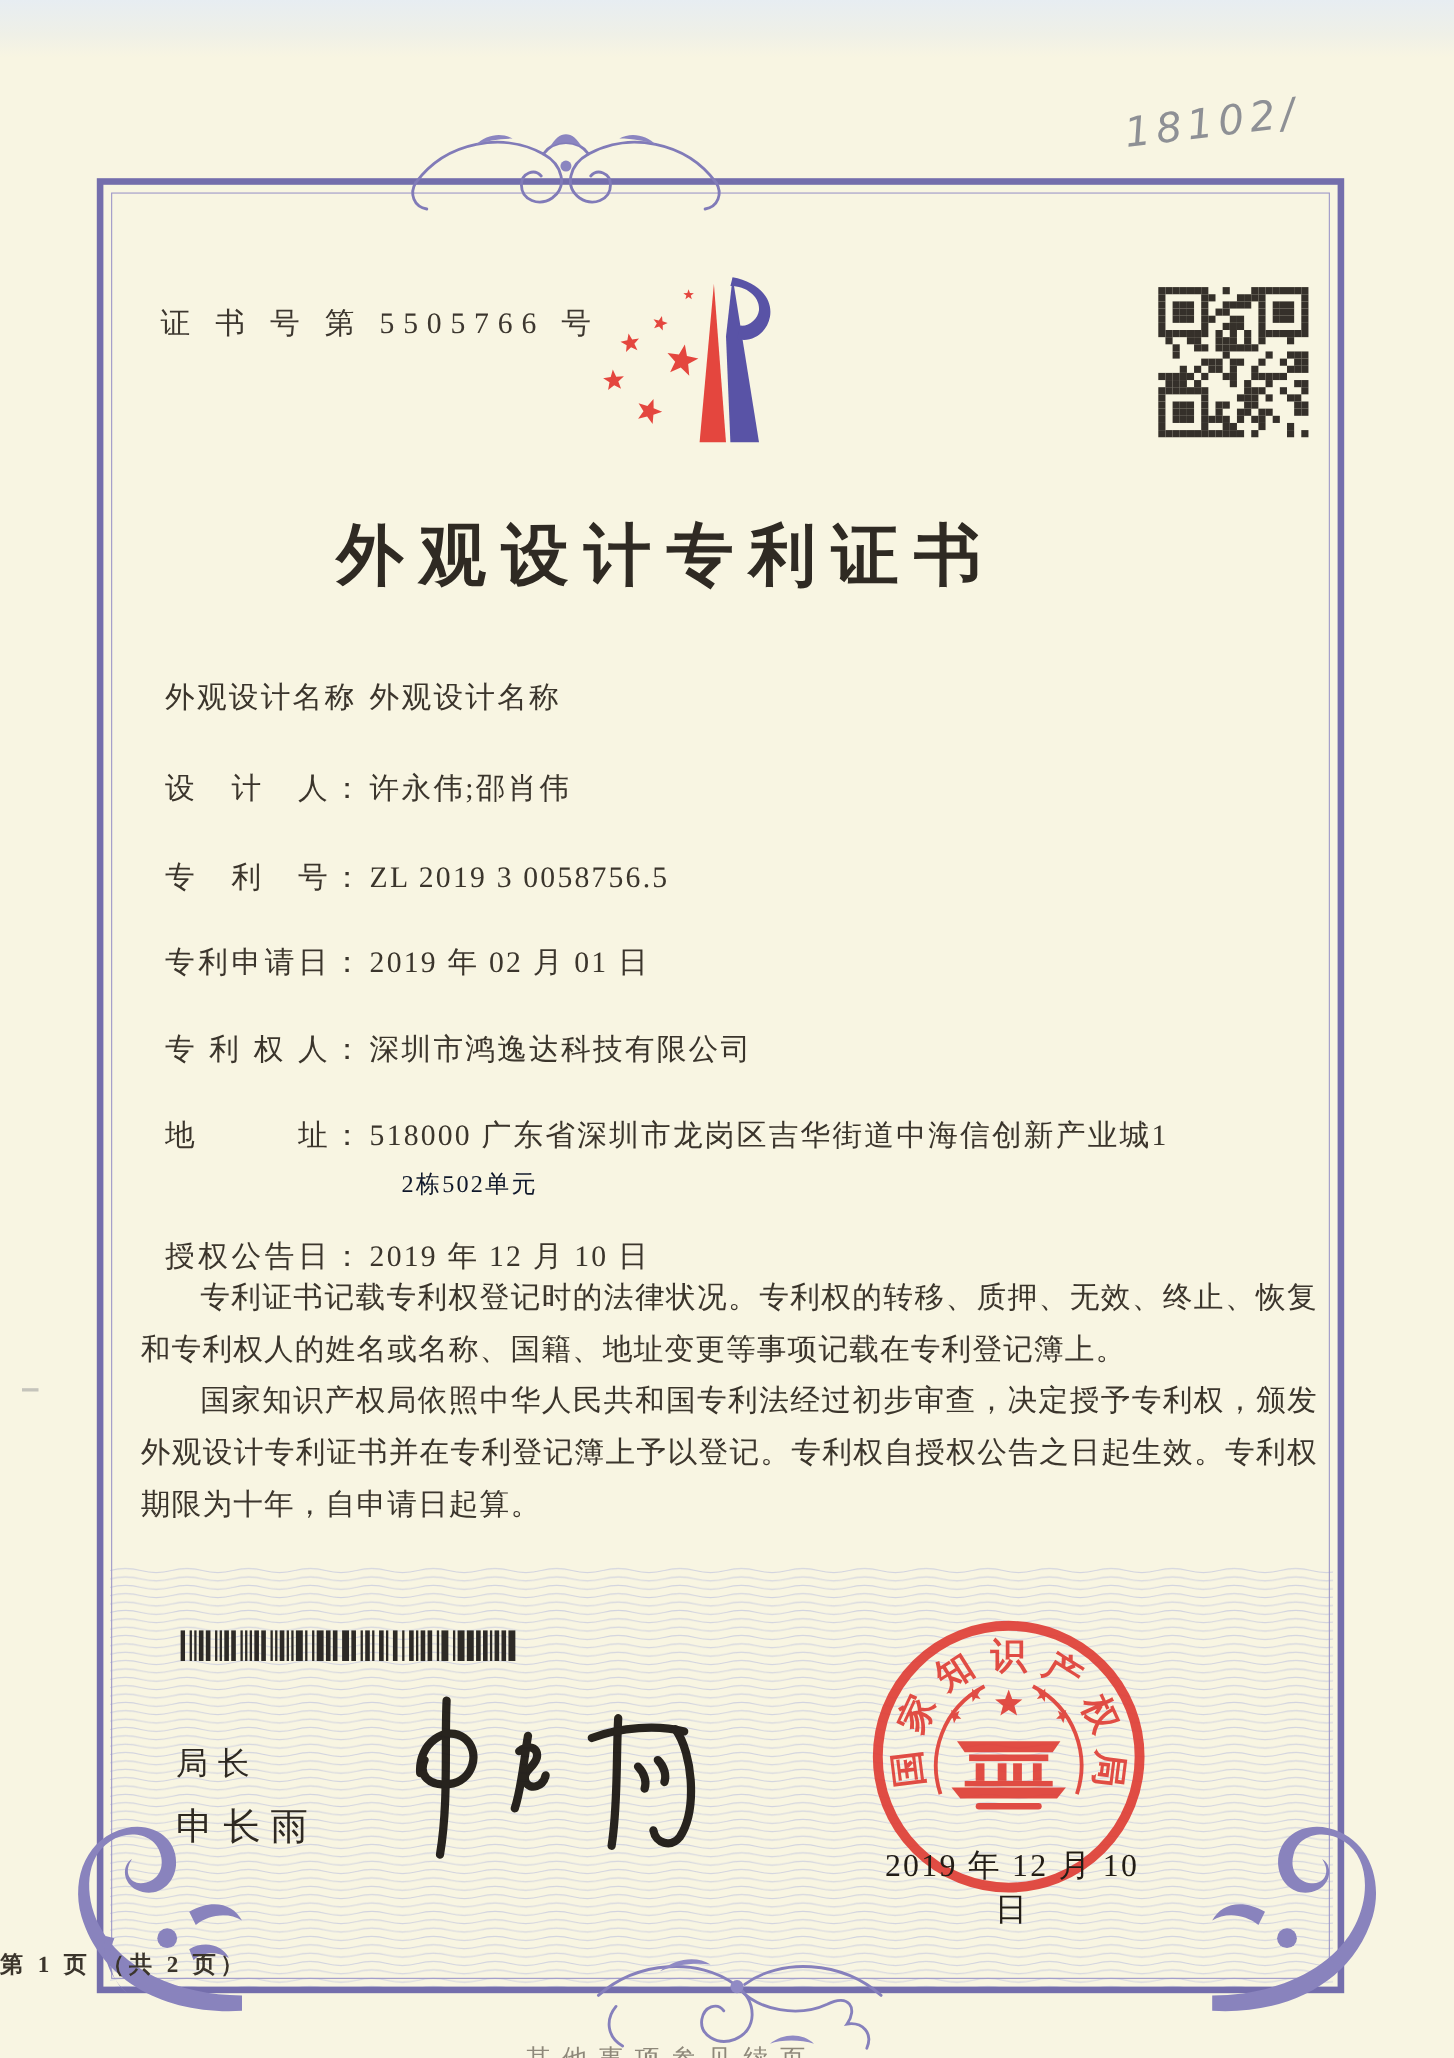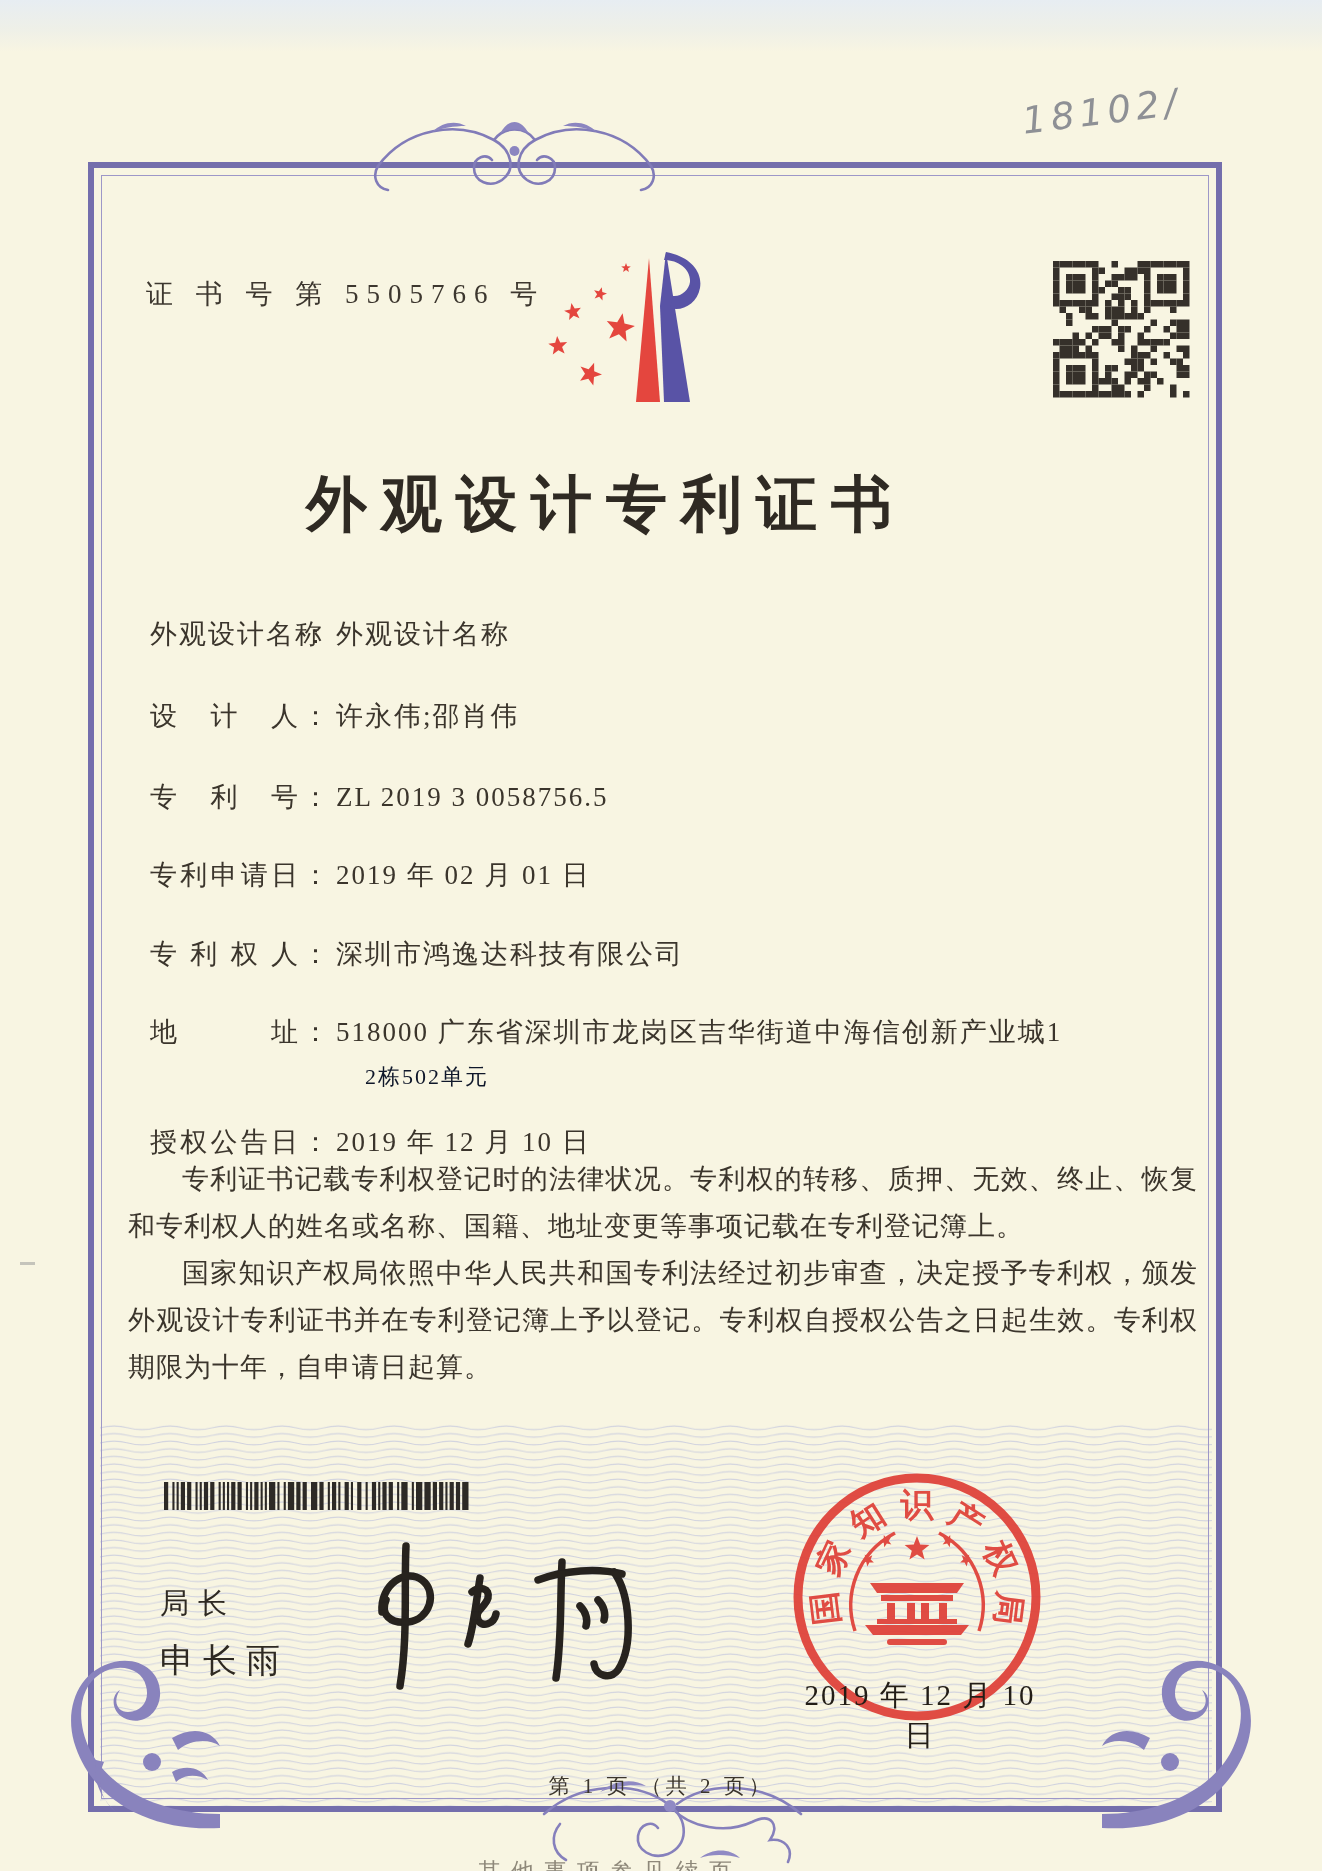--- a/index.html
+++ b/index.html
@@ -18,22 +18,22 @@
   .flabel{display:inline-block;width:150px;text-align:justify;text-align-last:justify;}
   .colon{margin:0 5px 0 2px;}
   .addr2{position:absolute;left:341px;top:1062px;font-size:22px;letter-spacing:2px;color:#0f172a;margin-left:24px;}
   .paras{position:absolute;left:128px;top:1156px;width:1070px;}
   .paras p{margin:0;font-size:27px;line-height:47px;text-align:justify;text-indent:2em;
         letter-spacing:1px;color:#3b352c;}
   .director-title{position:absolute;left:160px;top:1584px;font-size:29px;letter-spacing:9px;color:#2e2922;font-family:Liberation Serif, serif;}
   .director-name{position:absolute;left:160px;top:1638px;font-size:34px;letter-spacing:9px;color:#2e2922;}
   .seal-date{position:absolute;left:793px;top:1676px;width:254px;text-align:center;font-size:29px;
         letter-spacing:2px;color:#221d16;z-index:6;}
-  .footer{position:absolute;left:0;top:1772px;width:1322px;text-align:center;font-size:21px;
-        letter-spacing:4px;color:#3b352c;}
+  .footer{position:absolute;left:0;top:1772px;width:1322px;font-size:21px;
+        letter-spacing:4px;color:#3b352c;font-weight:bold;}
   .clipped{position:absolute;left:478px;top:1856px;width:420px;height:15px;overflow:hidden;
         font-size:23px;letter-spacing:10px;color:#8e887a;}
   .handwritten{position:absolute;left:1022px;top:90px;font-family:"DejaVu Sans",sans-serif;
         font-style:italic;font-size:37px;color:#8e9095;transform:rotate(-7deg);letter-spacing:5px;}
   .pencil-dash{position:absolute;left:20px;top:1262px;width:15px;height:3px;background:#9a9a9a;opacity:.55;}
   svg{display:block;}
   .abs{position:absolute;}
 </style>
 </head>
 <body>

